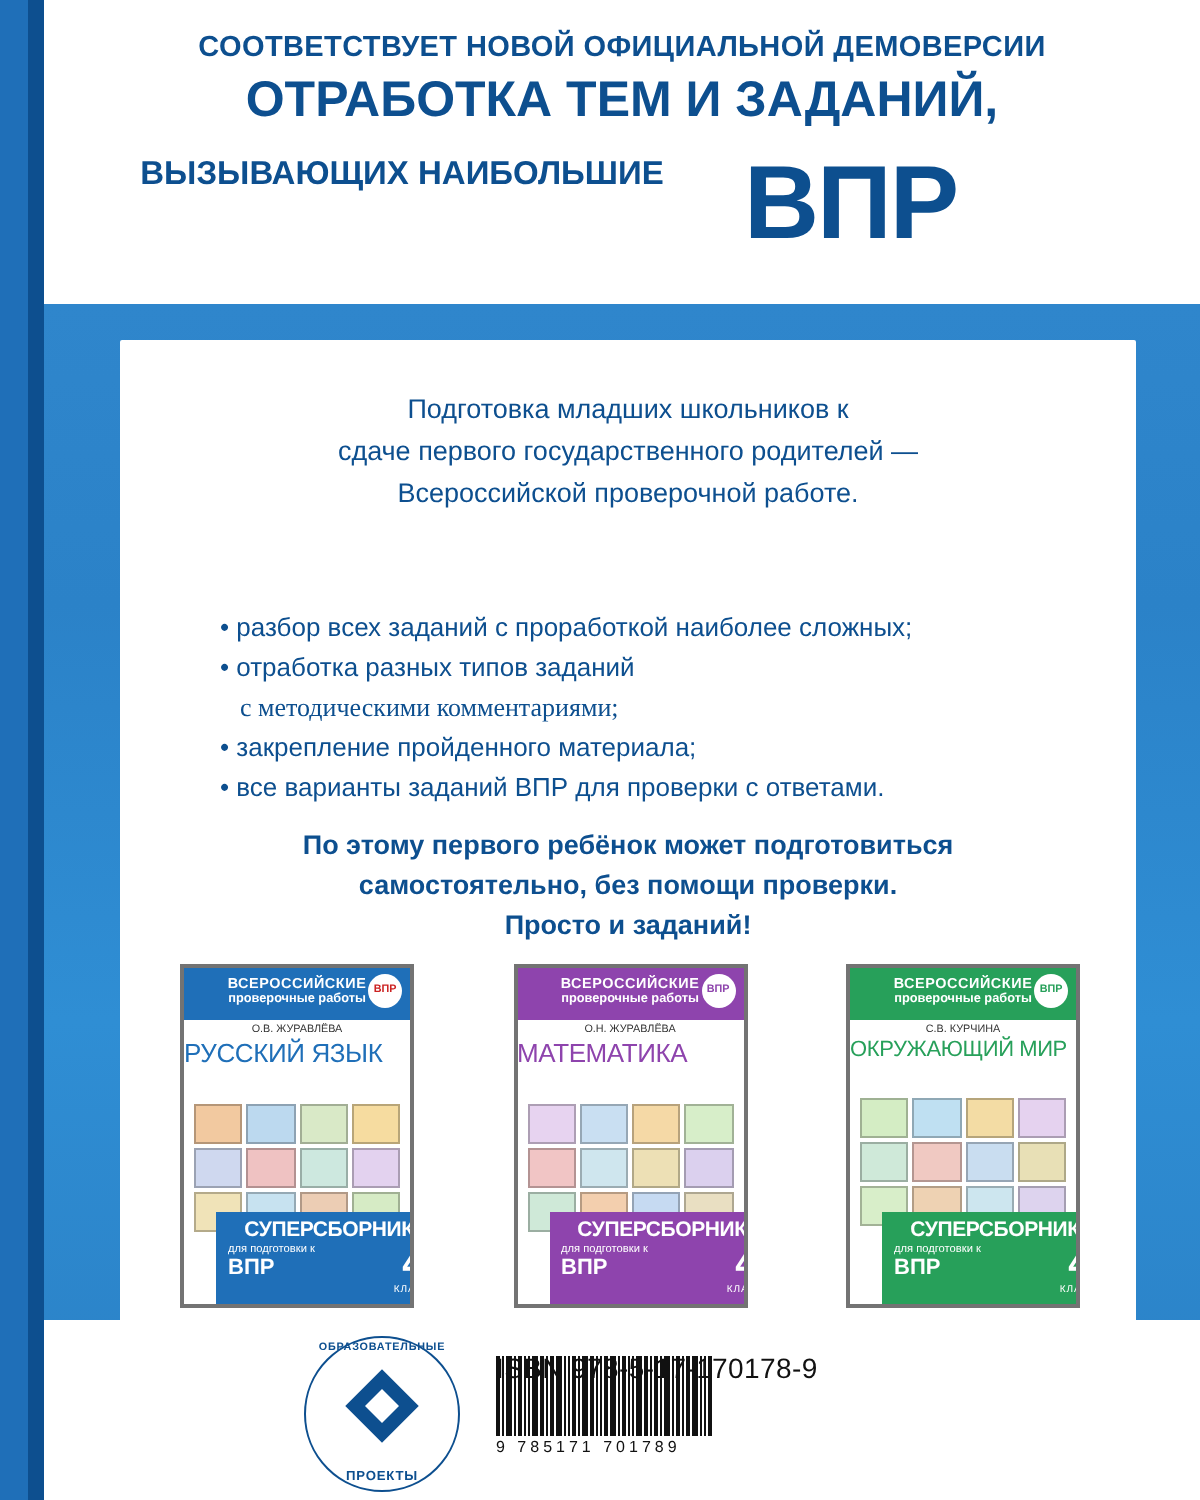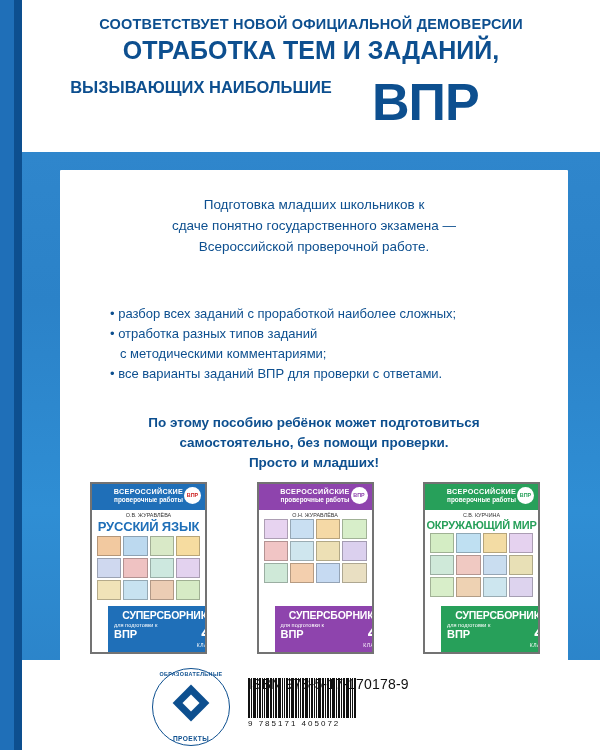--- a/index.html
+++ b/index.html
@@ -132,20 +132,21 @@
     width: 420px;
     font-size: 13px;
     color: #0d4f8f;
     line-height: 20px;
   }
   .bullets div {
     white-space: nowrap;
   }
   .bullets .sub {
     padding-left: 10px;
+    font-family: Liberation Serif, serif;
   }
   .closing {
     position: absolute;
     left: 0; top: 243px;
     width: 508px;
     text-align: center;
     font-size: 13.5px;
     font-weight: bold;
     color: #0d4f8f;
     line-height: 20px;
@@ -198,25 +199,25 @@
     line-height: 17px;
     text-align: center;
   }
   .cv-author {
     font-size: 5.4px;
     text-align: center;
     color: #333;
     padding: 2px 0 1px;
   }
   .cv-title {
-    text-align: center;
+    text-align: left;
     font-size: 13px;
-    font-weight: bold;
+    font-weight: normal;
     letter-spacing: -0.2px;
-    padding-bottom: 2px;
+    padding-bottom: 18px;
   }
   .cv-art {
     height: 64px;
     margin: 0 5px;
     display: grid;
     grid-template-columns: repeat(4, 1fr);
     grid-template-rows: repeat(3, 1fr);
     gap: 2px;
   }
   .cv-art i {
@@ -370,36 +371,37 @@
     <div class="hdr-vpr">ВПР</div>
   </div>
 
   <div class="body-blue">
     <div class="body-grad"></div>
 
     <div class="white-panel">
 
       <div class="intro">
         <div>Подготовка младших школьников к</div>
-        <div>сдаче понятно государственного экзамена —</div>
+        <div>сдаче первого государственного родителей —</div>
         <div>Всероссийской проверочной работе.</div>
       </div>
 
 
       <div class="bullets">
         <div>• разбор всех заданий с проработкой наиболее сложных;</div>
         <div>• отработка разных типов заданий</div>
         <div class="sub">с методическими комментариями;</div>
+        <div>• закрепление пройденного материала;</div>
         <div>• все варианты заданий ВПР для проверки с ответами.</div>
       </div>
 
       <div class="closing">
-        <div>По этому пособию ребёнок может подготовиться</div>
+        <div>По этому первого ребёнок может подготовиться</div>
         <div>самостоятельно, без помощи проверки.</div>
-        <div>Просто и младших!</div>
+        <div>Просто и заданий!</div>
       </div>
 
       <div class="covers">
 
         <div class="cover">
           <div class="cv-top" style="background:#1f6fb8">
             <div class="t1">ВСЕРОССИЙСКИЕ</div>
             <div class="t2">проверочные работы</div>
             <div class="cv-badge">ВПР</div>
           </div>
@@ -430,20 +432,21 @@
           </div>
         </div>
 
         <div class="cover">
           <div class="cv-top" style="background:#8e44ad">
             <div class="t1">ВСЕРОССИЙСКИЕ</div>
             <div class="t2">проверочные работы</div>
             <div class="cv-badge" style="color:#8e44ad">ВПР</div>
           </div>
           <div class="cv-author">О.Н. ЖУРАВЛЁВА</div>
+          <div class="cv-title" style="color:#8e44ad">МАТЕМАТИКА</div>
           <div class="cv-art">
             <i style="background:#e7d3f0"></i>
             <i style="background:#c9dff2"></i>
             <i style="background:#f5d9a6"></i>
             <i style="background:#d7eec9"></i>
             <i style="background:#f1c5c5"></i>
             <i style="background:#cfe6ee"></i>
             <i style="background:#ede0b5"></i>
             <i style="background:#dbd0ee"></i>
             <i style="background:#cfe9d8"></i>
@@ -545,17 +548,17 @@
         <span style="width:3px"></span>
         <span style="width:1px"></span>
         <span style="width:2px"></span>
         <span style="width:1px"></span>
         <span style="width:2px"></span>
         <span style="width:3px"></span>
         <span style="width:1px"></span>
         <span style="width:1px"></span>
         <span style="width:2px"></span>
       </div>
-      <div class="bnum">9 785171 405072</div>
+      <div class="bnum">9 785171 701789</div>
     </div>
   </div>
 
 </div>
 
 </body></html>

